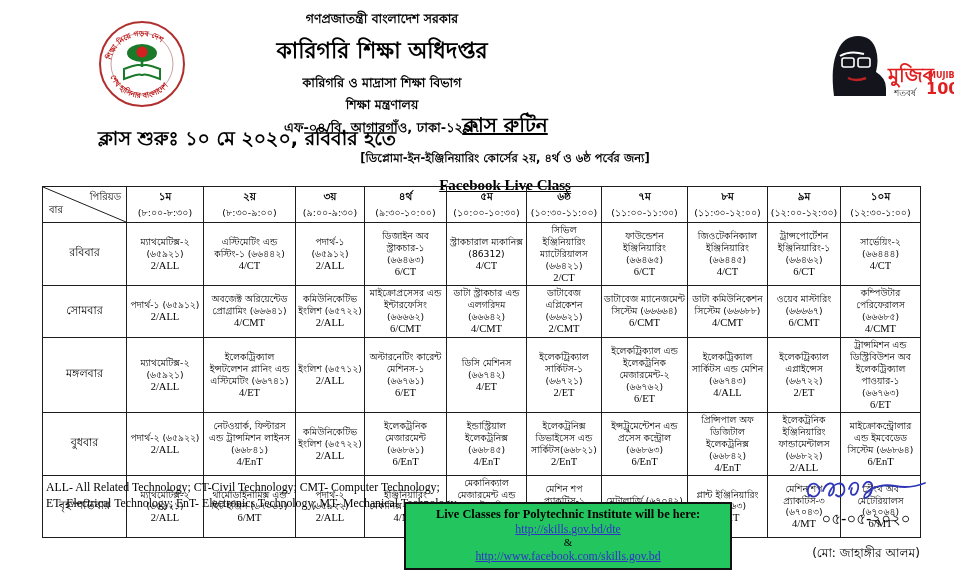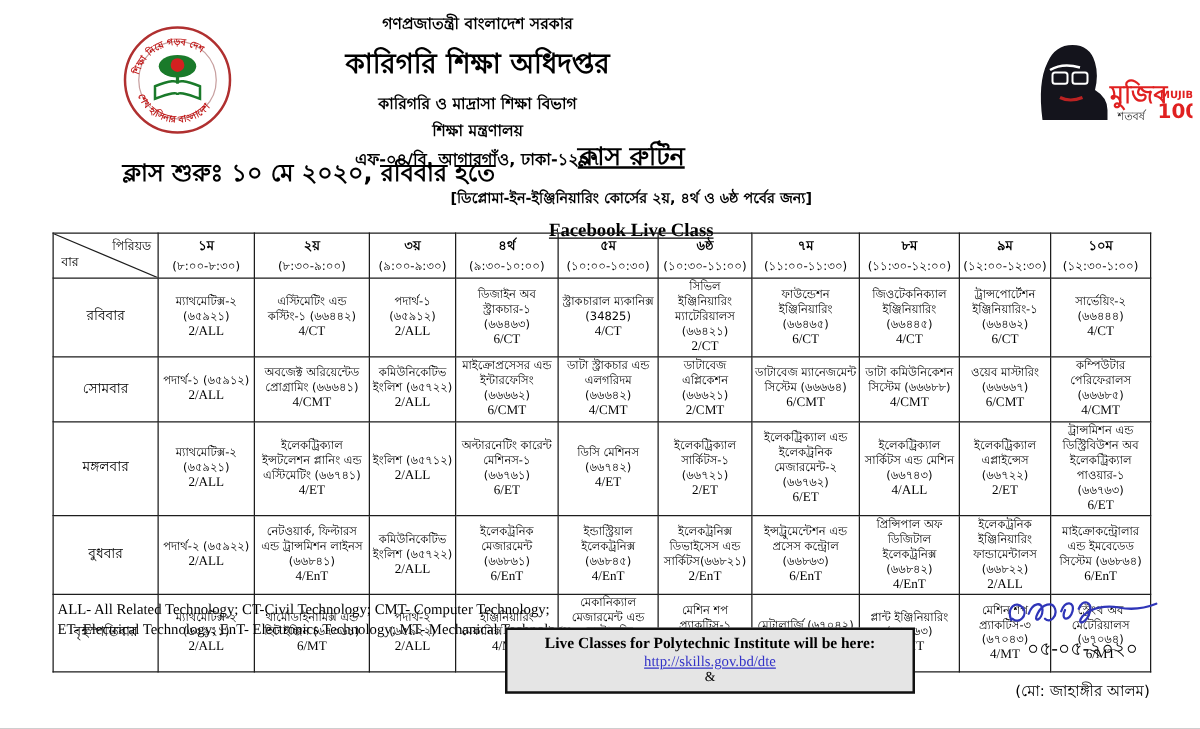--- a/index.html
+++ b/index.html
@@ -36,21 +36,21 @@
   td.day { font-size:11px; }
   .subj { font-size:9.2px; line-height:1.3; }
   .grp  { font-family:"Liberation Serif", serif; font-size:10.5px; line-height:1.15; }
   td.corner { position:relative; padding:0; }
   td.corner svg.diag { position:absolute; left:0; top:0; width:100%; height:100%; }
   .c-period { position:absolute; top:2px; right:5px; font-size:10px; }
   .c-day    { position:absolute; bottom:3px; left:6px; font-size:10px; }
 
   
   .legend { position:absolute; left:46px; top:480px; font-family:"Liberation Serif", serif; font-size:11.8px; line-height:1.32; }
-  .live-box { position:absolute; left:404px; top:502px; width:328px; border:2px solid #111; text-align:center; padding:3px 4px 4px 4px; font-family:"Liberation Serif", serif; background:#e5e5e5; }
+  .live-box { position:absolute; left:404px; top:502px; width:328px; border:2px solid #111; text-align:center; padding:3px 4px 4px 4px; font-family:"Liberation Serif", serif; background:#22c55e; }
   .live-box .heading { font-weight:bold; font-size:12.4px; }
   .live-box a { display:block; color:#3232c8; text-decoration:underline; font-size:11.8px; cursor:pointer; }
   .live-box .amp { font-size:11px; line-height:1.05; }
 
   .signature { position:absolute; left:778px; top:474px; width:176px; text-align:center; }
   .sig-scribble { display:block; margin:0 auto; }
   .sig-date { font-size:15px; margin-top:1px; }
   .sig-name { font-size:12px; margin-top:12px; }
   .sig-desig{ font-size:12px; margin-top:18px;font-weight:bold; }
 </style>
@@ -186,21 +186,21 @@
           </td>
       <td>
             <div class="subj">পদার্থ-১ (৬৫৯১২)</div>
             <div class="grp">2/ALL</div>
           </td>
       <td>
             <div class="subj">ডিজাইন অব স্ট্রাকচার-১ (৬৬৪৬৩)</div>
             <div class="grp">6/CT</div>
           </td>
       <td>
-            <div class="subj">স্ট্রাকচারাল ম্যকানিক্স (34825)</div>
+            <div class="subj">স্ট্রাকচারাল ম্যকানিক্স (86312)</div>
             <div class="grp">4/CT</div>
           </td>
       <td>
             <div class="subj">সিভিল ইঞ্জিনিয়ারিং ম্যাটেরিয়ালস (৬৬৪২১)</div>
             <div class="grp">2/CT</div>
           </td>
       <td>
             <div class="subj">ফাউন্ডেশন ইঞ্জিনিয়ারিং (৬৬৪৬৫)</div>
             <div class="grp">6/CT</div>
           </td>
@@ -398,20 +398,21 @@
 
   <div class="legend">
     <div>ALL- All Related Technology; CT-Civil Technology; CMT- Computer Technology;</div>
     <div>ET- Electrical Technology; EnT- Electronics Technology; MT- Mechanical Technology</div>
   </div>
 
   <div class="live-box">
     <div class="heading">Live Classes for Polytechnic Institute will be here:</div>
     <a>http://skills.gov.bd/dte</a>
     <div class="amp">&amp;</div>
+    <a>http://www.facebook.com/skills.gov.bd</a>
   </div>
 
   <div class="signature">
     <svg class="sig-scribble" width="130" height="32" viewBox="0 0 130 32">
       <path d="M8 22 C4 12 12 6 17 12 C22 18 14 26 9 21 M22 17 C25 8 33 7 33 14 C33 22 25 25 29 17 C33 9 41 7 43 13 C45 19 39 25 35 21 M48 15 C51 6 59 7 57 15 C55 23 47 23 51 14 M62 13 C65 5 73 7 71 15 C69 25 59 27 65 19 C72 12 84 10 94 12 C104 14 114 13 124 9" stroke="#2f35b8" stroke-width="1.8" fill="none" stroke-linecap="round"></path>
     </svg>
     <div class="sig-date">০৫-০৫-২০২০</div>
     <div class="sig-name">(মো: জাহাঙ্গীর আলম)</div>
     <div class="sig-desig">পরিচালক (পরিকল্পনা ও উন্নয়ন)</div>
   </div>

